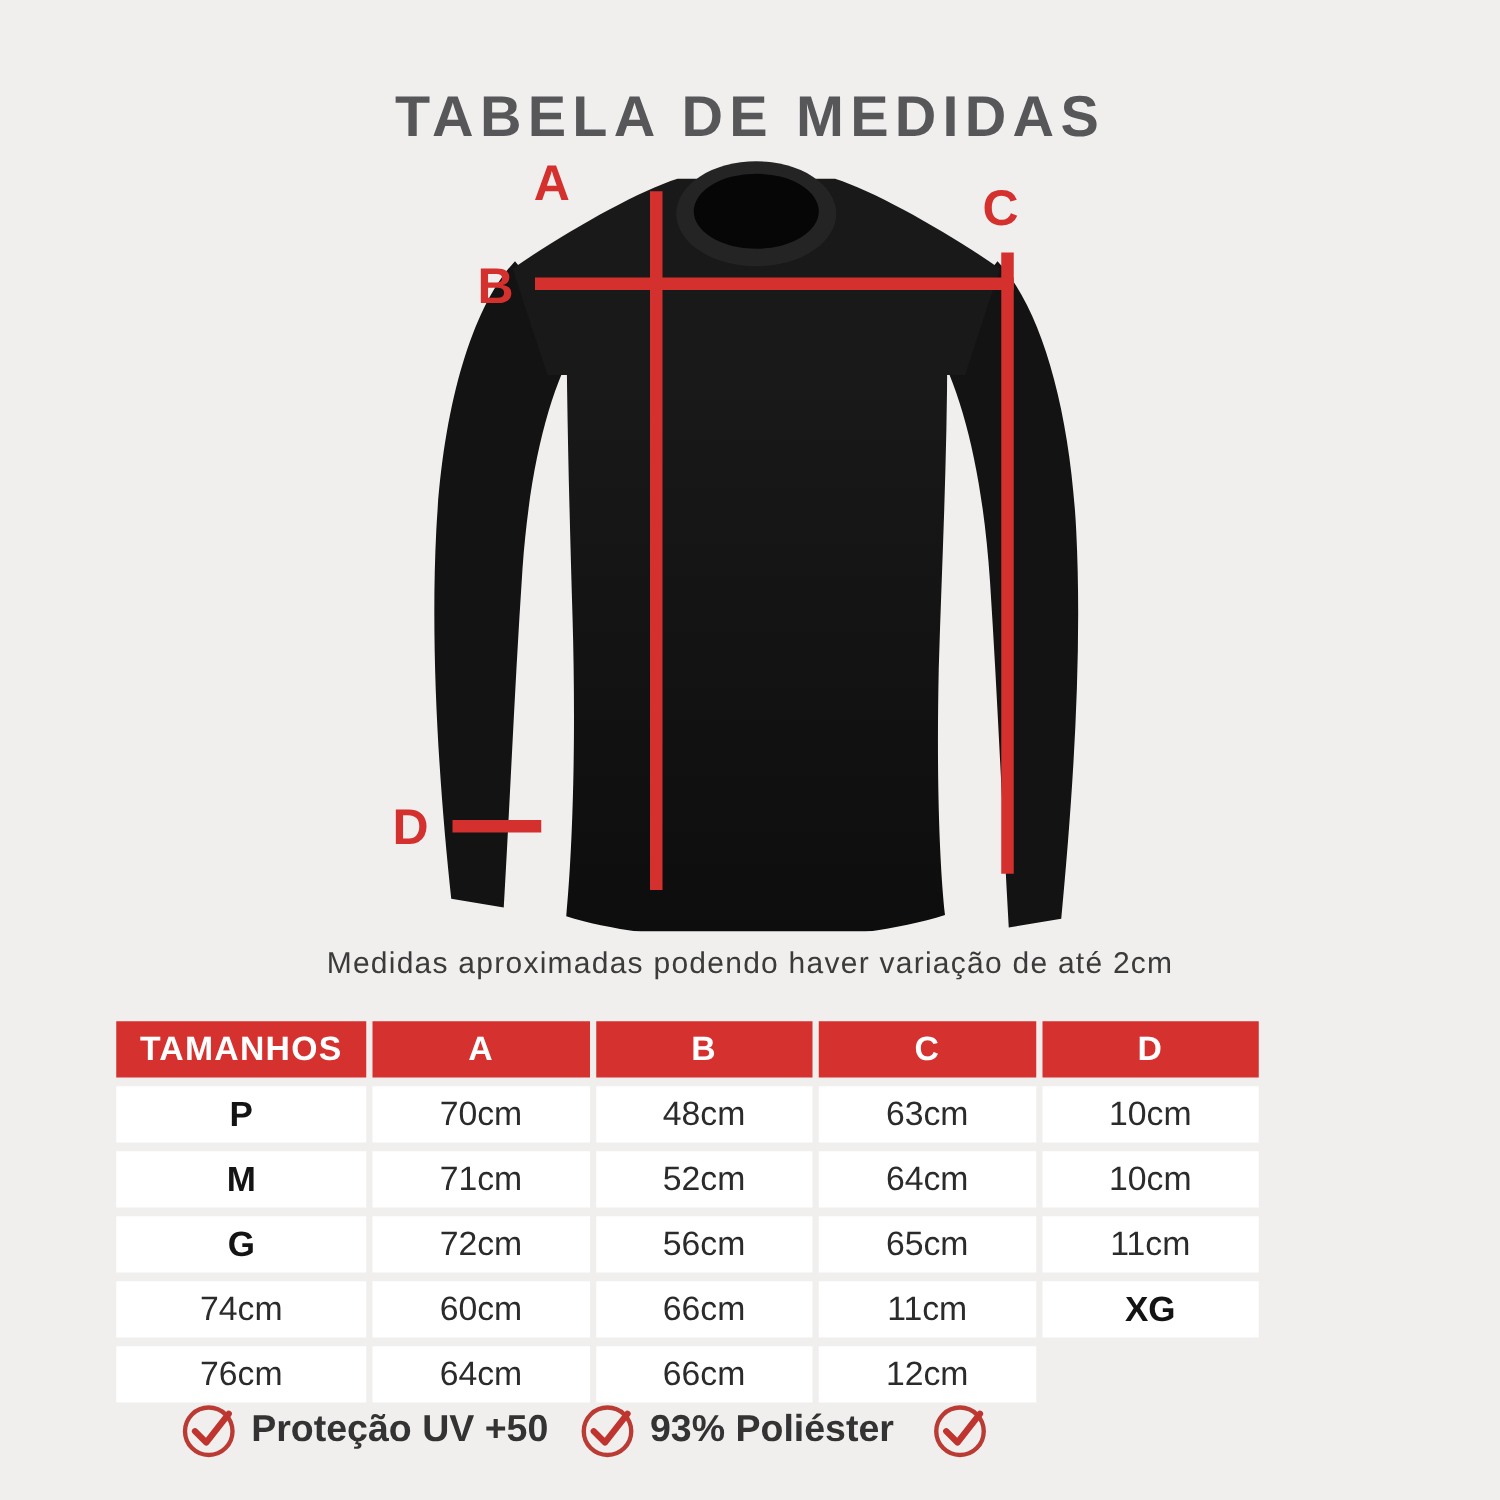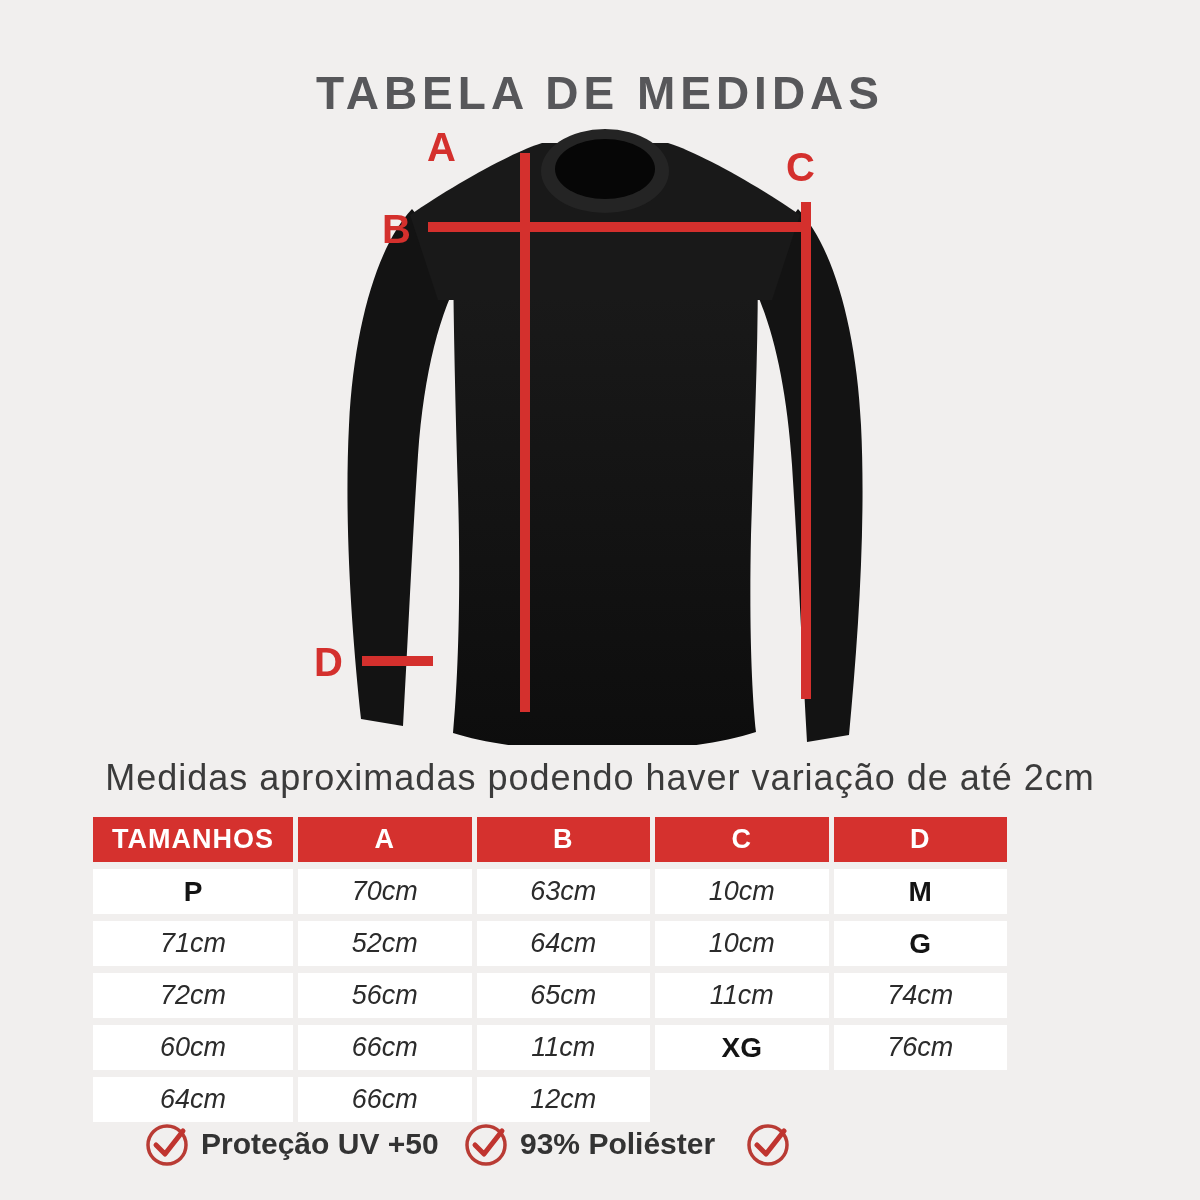--- a/index.html
+++ b/index.html
@@ -18,34 +18,34 @@
   .marker {
     position:absolute; font-size:40px; font-weight:800;
     color:#d4302d; line-height:1;
   }
   .marker-a { left:127px; top:2px; }
   .marker-b { left:82px;  top:84px; }
   .marker-c { left:486px; top:22px; }
   .marker-d { left:14px;  top:517px; }
   .note {
     position:absolute; top:757px; left:0; width:1200px;
-    text-align:center; font-size:36px; letter-spacing:1px; color:#3b3b3b;
+    text-align:center; font-size:24px; letter-spacing:1px; color:#3b3b3b;
   }
   .size-table {
     position:absolute; left:93px; top:817px; width:914px;
     display:grid; grid-template-columns:200px 1fr 1fr 1fr 1fr;
     column-gap:5px; row-gap:7px;
   }
   .cell { height:45px; display:flex; align-items:center; justify-content:center; }
   .cell.head {
     background:#d5312e; color:#ffffff; font-weight:800;
     font-size:27px; letter-spacing:1px;
   }
   .cell.size { background:#ffffff; font-weight:800; font-size:28px; color:#141414; }
-  .cell.val  { background:#ffffff; font-size:27px; color:#2b2b2b;font-style:italic; }
+  .cell.val  { background:#ffffff; font-size:27px; color:#2b2b2b; }
   .feature { position:absolute; top:1120px; display:flex; align-items:center; gap:10px;text-align:right; }
   .f1 { left:143px; } .f2 { left:462px; } .f3 { left:744px; }
   .check { width:48px; height:48px; display:block; }
   .feature-label { font-size:30px; font-weight:800; color:#333333; white-space:nowrap; }
 </style>
 </head>
 <body>
 
 <div class="canvas">
 
@@ -86,20 +86,21 @@
 
   <div class="size-table">
     <div class="cell head">TAMANHOS</div>
     <div class="cell head">A</div>
     <div class="cell head">B</div>
     <div class="cell head">C</div>
     <div class="cell head">D</div>
 
     <div class="cell size">P</div>
     <div class="cell val">70cm</div>
+    <div class="cell val">48cm</div>
     <div class="cell val">63cm</div>
     <div class="cell val">10cm</div>
 
     <div class="cell size">M</div>
     <div class="cell val">71cm</div>
     <div class="cell val">52cm</div>
     <div class="cell val">64cm</div>
     <div class="cell val">10cm</div>
 
     <div class="cell size">G</div>

